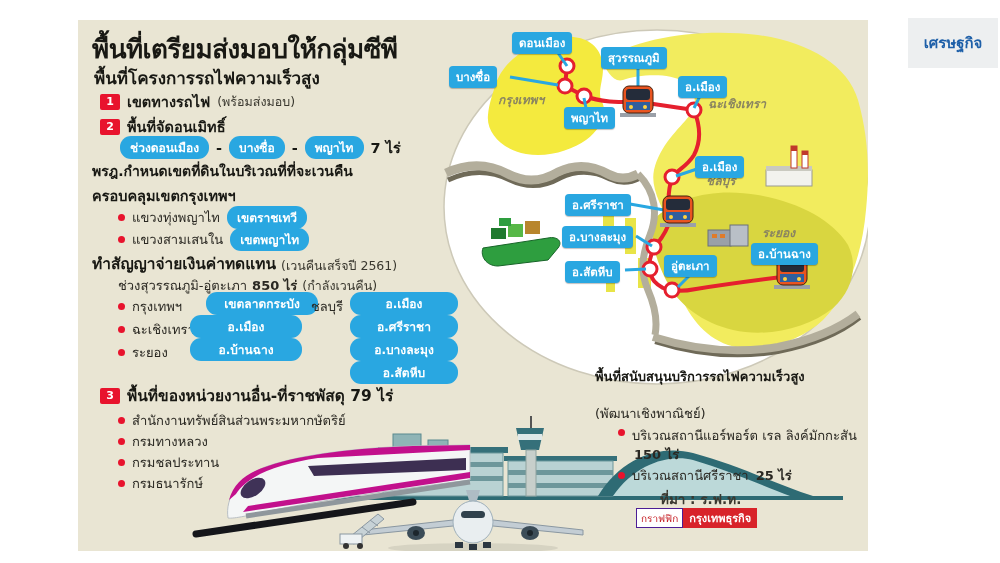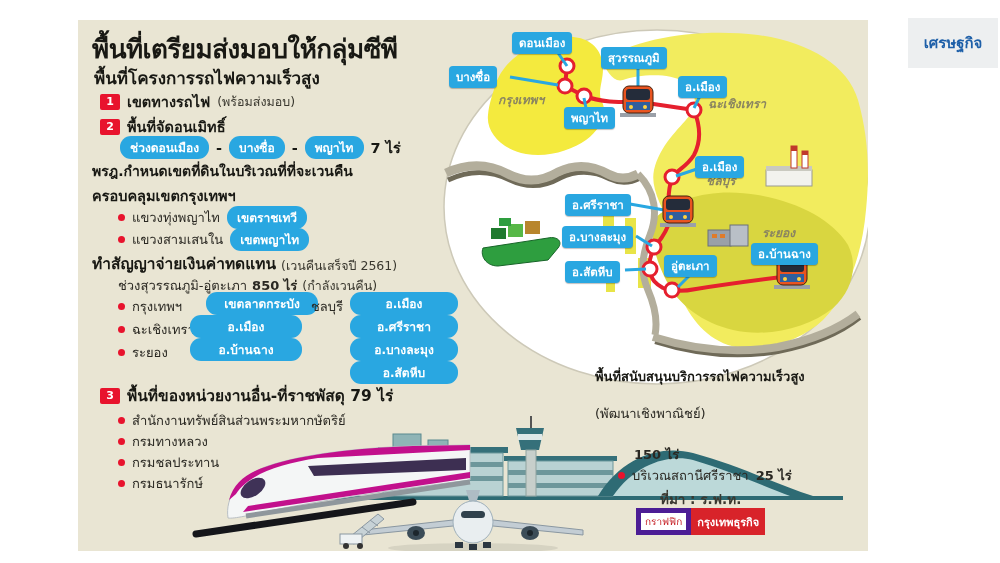--- a/index.html
+++ b/index.html
@@ -16,21 +16,21 @@
   .badge{display:inline-flex;width:20px;height:16px;background:#e8132d;color:#fff;font-size:11px;
          font-weight:700;align-items:center;justify-content:center;border-radius:2px;flex:none;}
   .pill{display:inline-block;background:#29a7e1;color:#fff;font-weight:700;font-size:12px;
         padding:2px 10px;border-radius:11px;text-align:center;white-space:nowrap;}
   .pill-abs{position:absolute;box-sizing:border-box;}
   .row{display:flex;align-items:center;gap:7px;}
   .dot{width:7px;height:7px;border-radius:50%;background:#e8132d;flex:none;}
   .map-label{position:absolute;background:#29a7e1;color:#fff;font-weight:700;font-size:11.5px;
              padding:2px 7px;border-radius:4px;white-space:nowrap;box-shadow:0 1px 1px rgba(0,0,0,.25);}
   .credit{display:flex;align-items:stretch;font-size:10px;}
-  .credit-left{background:#fff;color:#c3161c;border:5px solid #4c1d95;padding:1px 4px;display:flex;align-items:center;}
+  .credit-left{background:#fff;color:#c3161c;border:1px solid #4c1d95;padding:1px 4px;display:flex;align-items:center;}
   .credit-right{background:#d8232a;color:#fff;font-weight:700;font-size:11px;padding:1px 6px;display:flex;align-items:center;}
   .tab{position:absolute;left:908px;top:18px;width:90px;height:50px;background:#edeff0;color:#1d5fa8;
        font-weight:700;font-size:15px;display:flex;align-items:center;justify-content:center;}
   svg text.region{font-style:italic;font-weight:700;font-size:12px;fill:#8a8560;font-family:"DejaVu Sans","Liberation Sans",sans-serif;}
 </style>
 </head>
 <body>
 
 <div class="tab">เศรษฐกิจ</div>
 
@@ -285,20 +285,24 @@
     <span class="dot"></span>
     <span class="t-body">กรมชลประทาน</span>
   </div>
   <div class="abs row" style="left:40px;top:453px;">
     <span class="dot"></span>
     <span class="t-body">กรมธนารักษ์</span>
   </div>
 
   <div class="abs t-h2" style="left:517px;top:346px;font-size:13px;">พื้นที่สนับสนุนบริการรถไฟความเร็วสูง</div>
   <div class="abs t-body" style="left:517px;top:383px;">(พัฒนาเชิงพาณิชย์)</div>
+  <div class="abs row" style="left:540px;top:405px;align-items:flex-start;">
+    <span class="dot" style="margin-top:4px;"></span>
+    <span class="t-body">บริเวณสถานีแอร์พอร์ต เรล ลิงค์มักกะสัน</span>
+  </div>
   <div class="abs t-body" style="left:556px;top:424px;font-weight:700;">150 ไร่</div>
   <div class="abs row" style="left:540px;top:445px;">
     <span class="dot"></span>
     <span class="t-body">บริเวณสถานีศรีราชา</span>
     <span class="t-body" style="font-weight:700;">25 ไร่</span>
   </div>
   <div class="abs t-it" style="left:582px;top:468px;font-weight:700;font-size:13.5px;">ที่มา : ร.ฟ.ท.</div>
   <div class="abs credit" style="left:558px;top:488px;">
     <span class="credit-left">กราฟฟิก</span>
     <span class="credit-right">กรุงเทพธุรกิจ</span>

